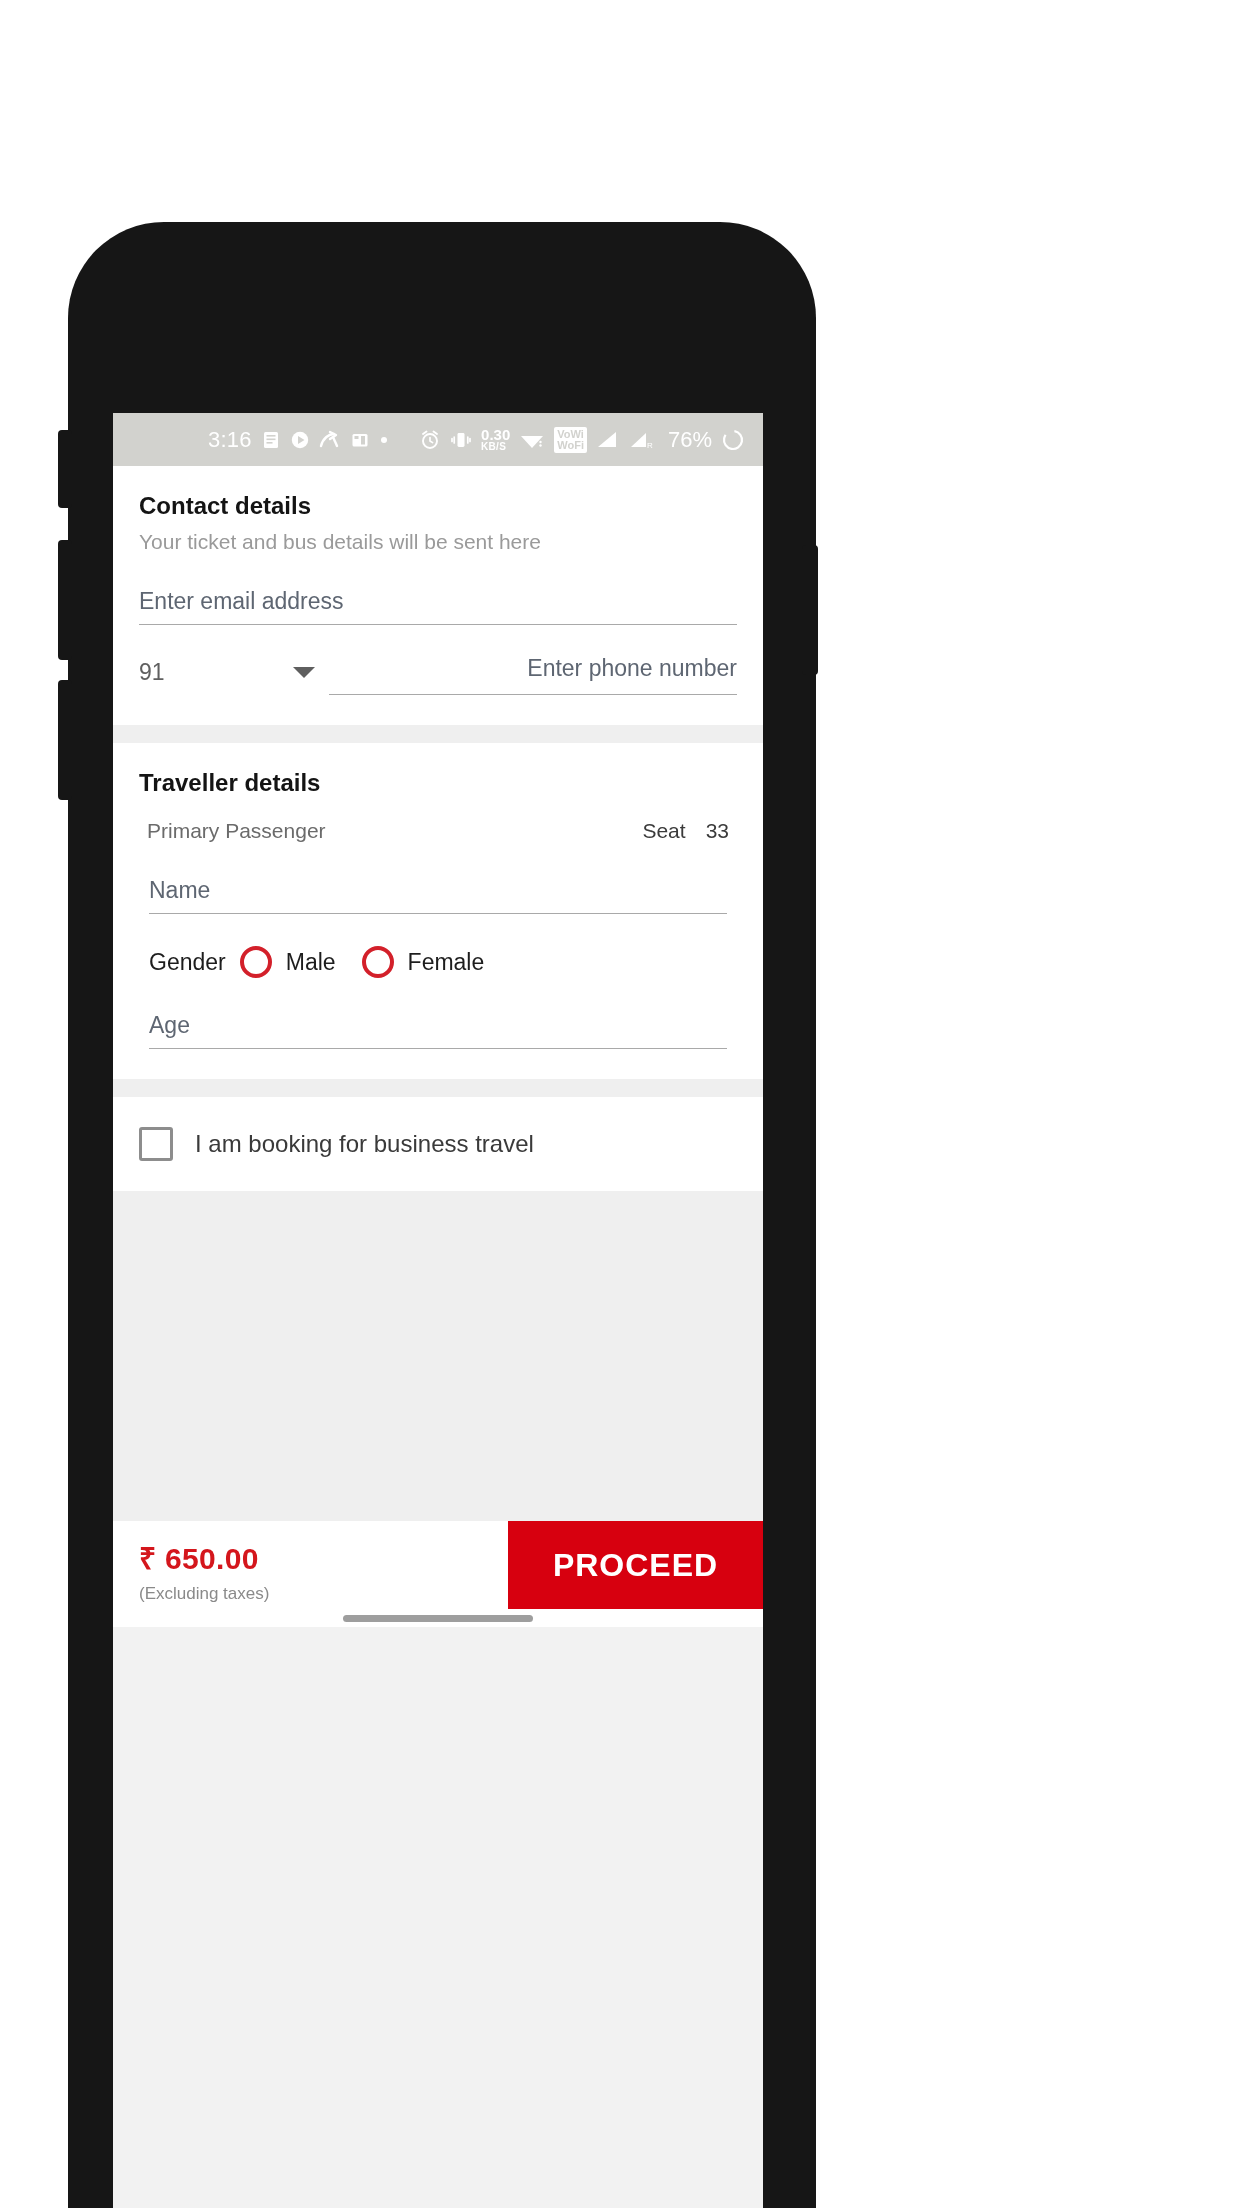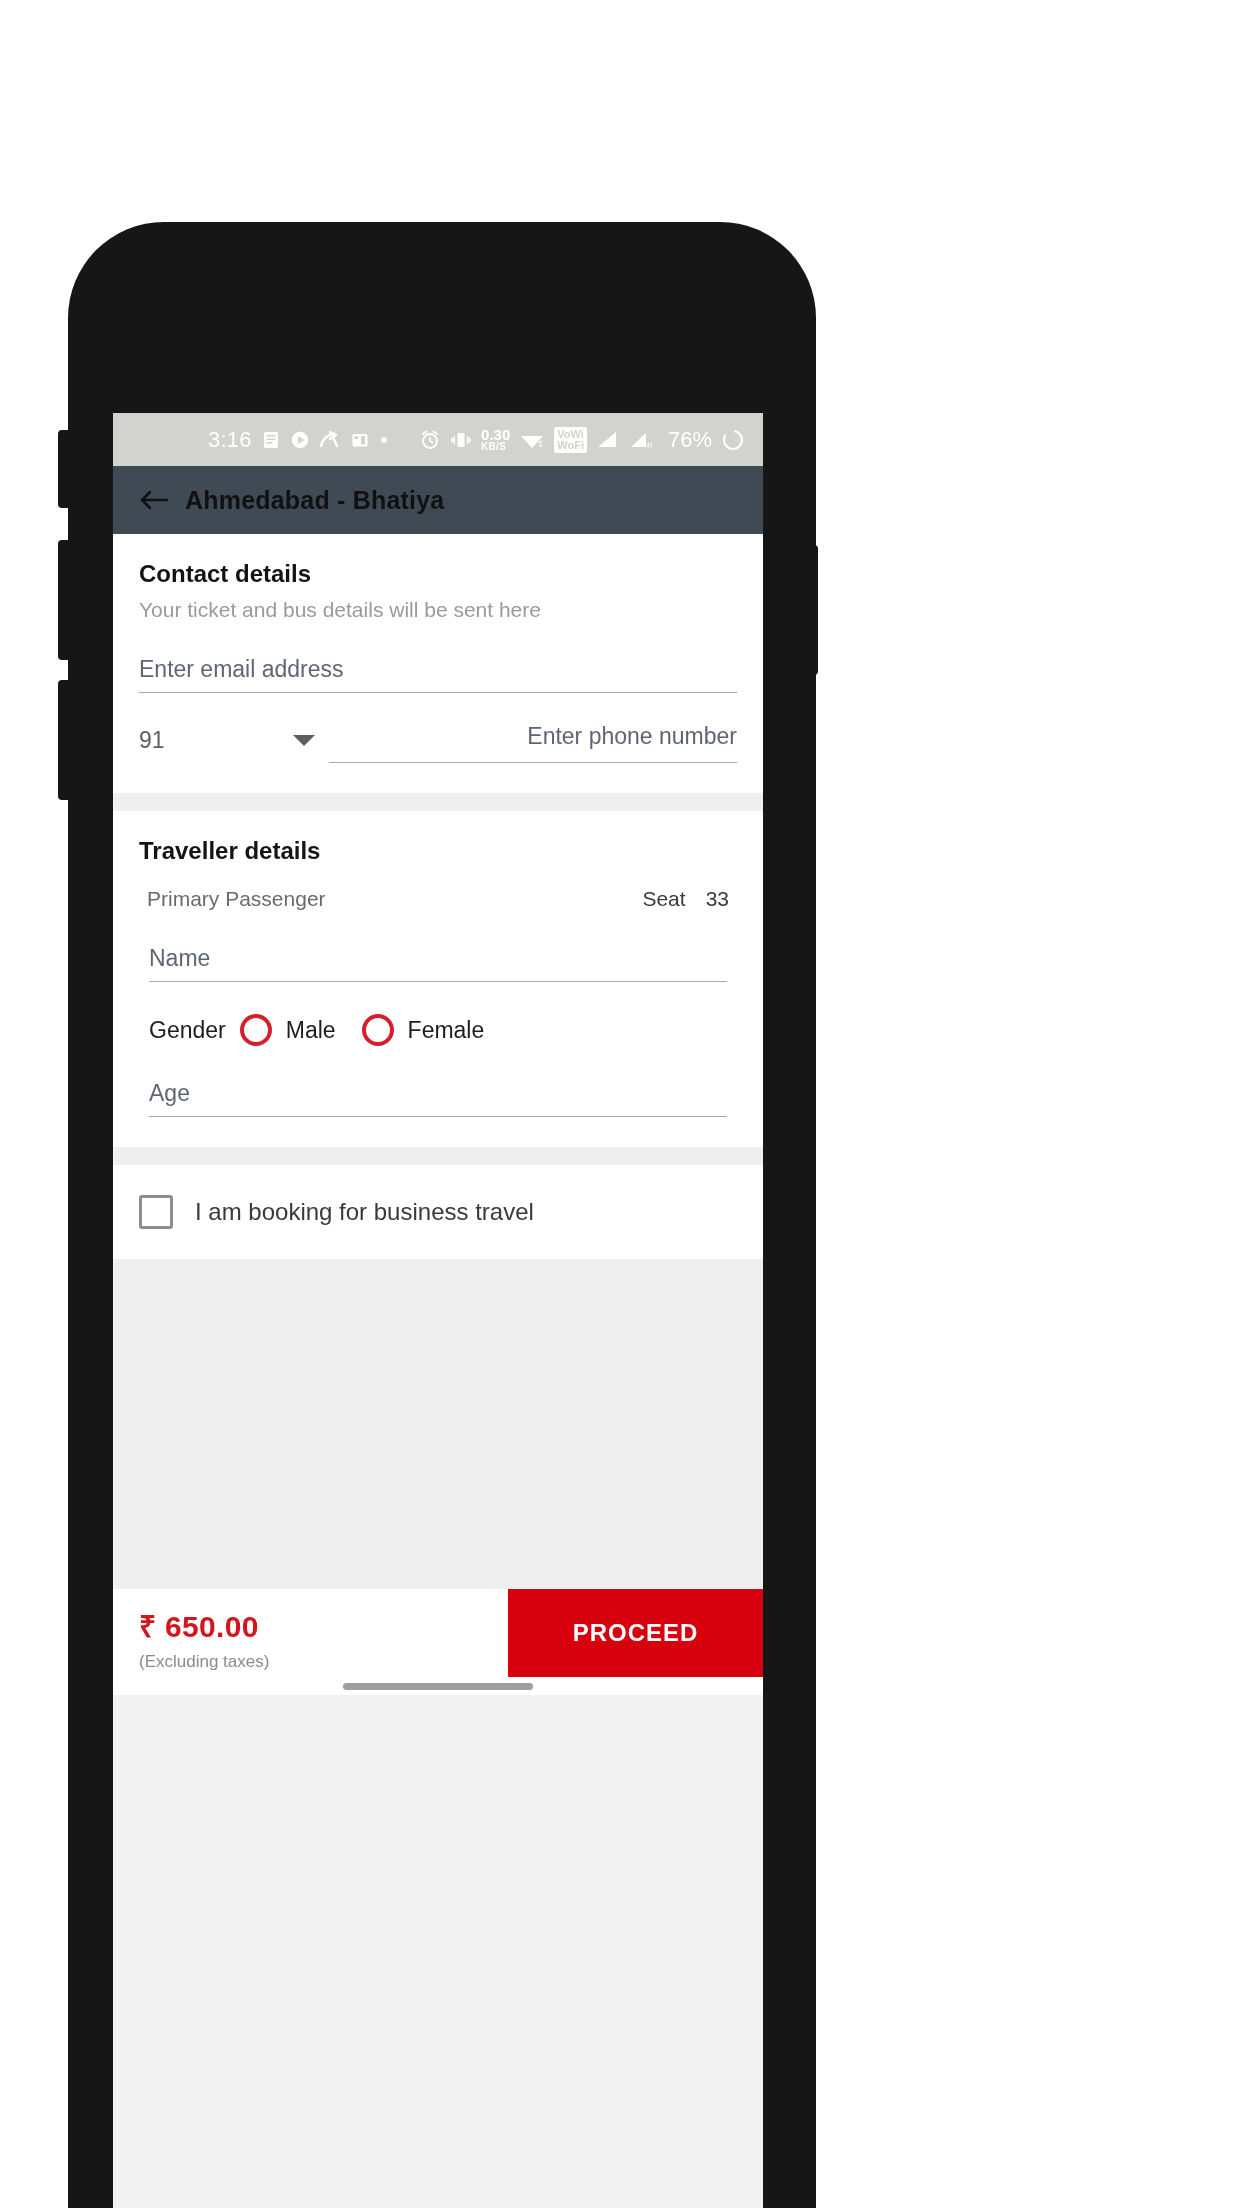--- a/index.html
+++ b/index.html
@@ -96,21 +96,21 @@
 
   #filler{background:#efefef;height:330px;}
 
   
   #bottom-bar{display:flex;align-items:stretch;background:#ffffff;height:88px;}
   #price-wrap{padding:16px 0 0 26px;}
   #price{font-size:30px;font-weight:bold;color:#d4161c;letter-spacing:.3px;}
   #price-note{font-size:17px;color:#8a8a8a;margin-top:6px;}
   #proceed-btn{margin-left:auto;width:255px;background:#d7000f;
     display:flex;align-items:center;justify-content:center;}
-  #proceed-label{color:#ffffff;font-size:24px;font-weight:bold;letter-spacing:1px;}
+  #proceed-label{color:#ffffff;font-size:32px;font-weight:bold;letter-spacing:1px;}
 
   #home-indicator{height:18px;background:#ffffff;display:flex;
      align-items:center;justify-content:center;}
   #home-bar{width:190px;height:7px;background:#9e9e9e;border-radius:4px;}
 </style>
 </head>
 <body>
 
 <div id="phone-frame"></div>
 <div class="side-btn" id="btn-mute"></div>
@@ -191,26 +191,20 @@
       </svg>
 
       <span id="battery-pct">76%</span>
 
       <svg class="sb-ico" width="24" height="24" viewBox="0 0 24 24">
         <circle cx="12" cy="12" r="9" stroke="#fff" stroke-width="2.2" fill="none" stroke-dasharray="46 10" transform="rotate(-80 12 12)"></circle>
       </svg>
     </div>
   </div>
 
-  <div id="app-bar">
-    <svg width="30" height="26" viewBox="0 0 30 26">
-      <path d="M28 13 L3 13 M11 5 L3 13 L11 21" stroke="#111" stroke-width="2.6" fill="none" stroke-linecap="round" stroke-linejoin="round"></path>
-    </svg>
-    <span id="app-bar-title">Ahmedabad - Bhatiya</span>
-  </div>
 
   <div class="card pad-b">
     <div class="sec-title">Contact details</div>
     <div class="sec-sub">Your ticket and bus details will be sent here</div>
 
     <div class="field">
       <span class="ph">Enter email address</span>
     </div>
 
     <div id="phone-row">

